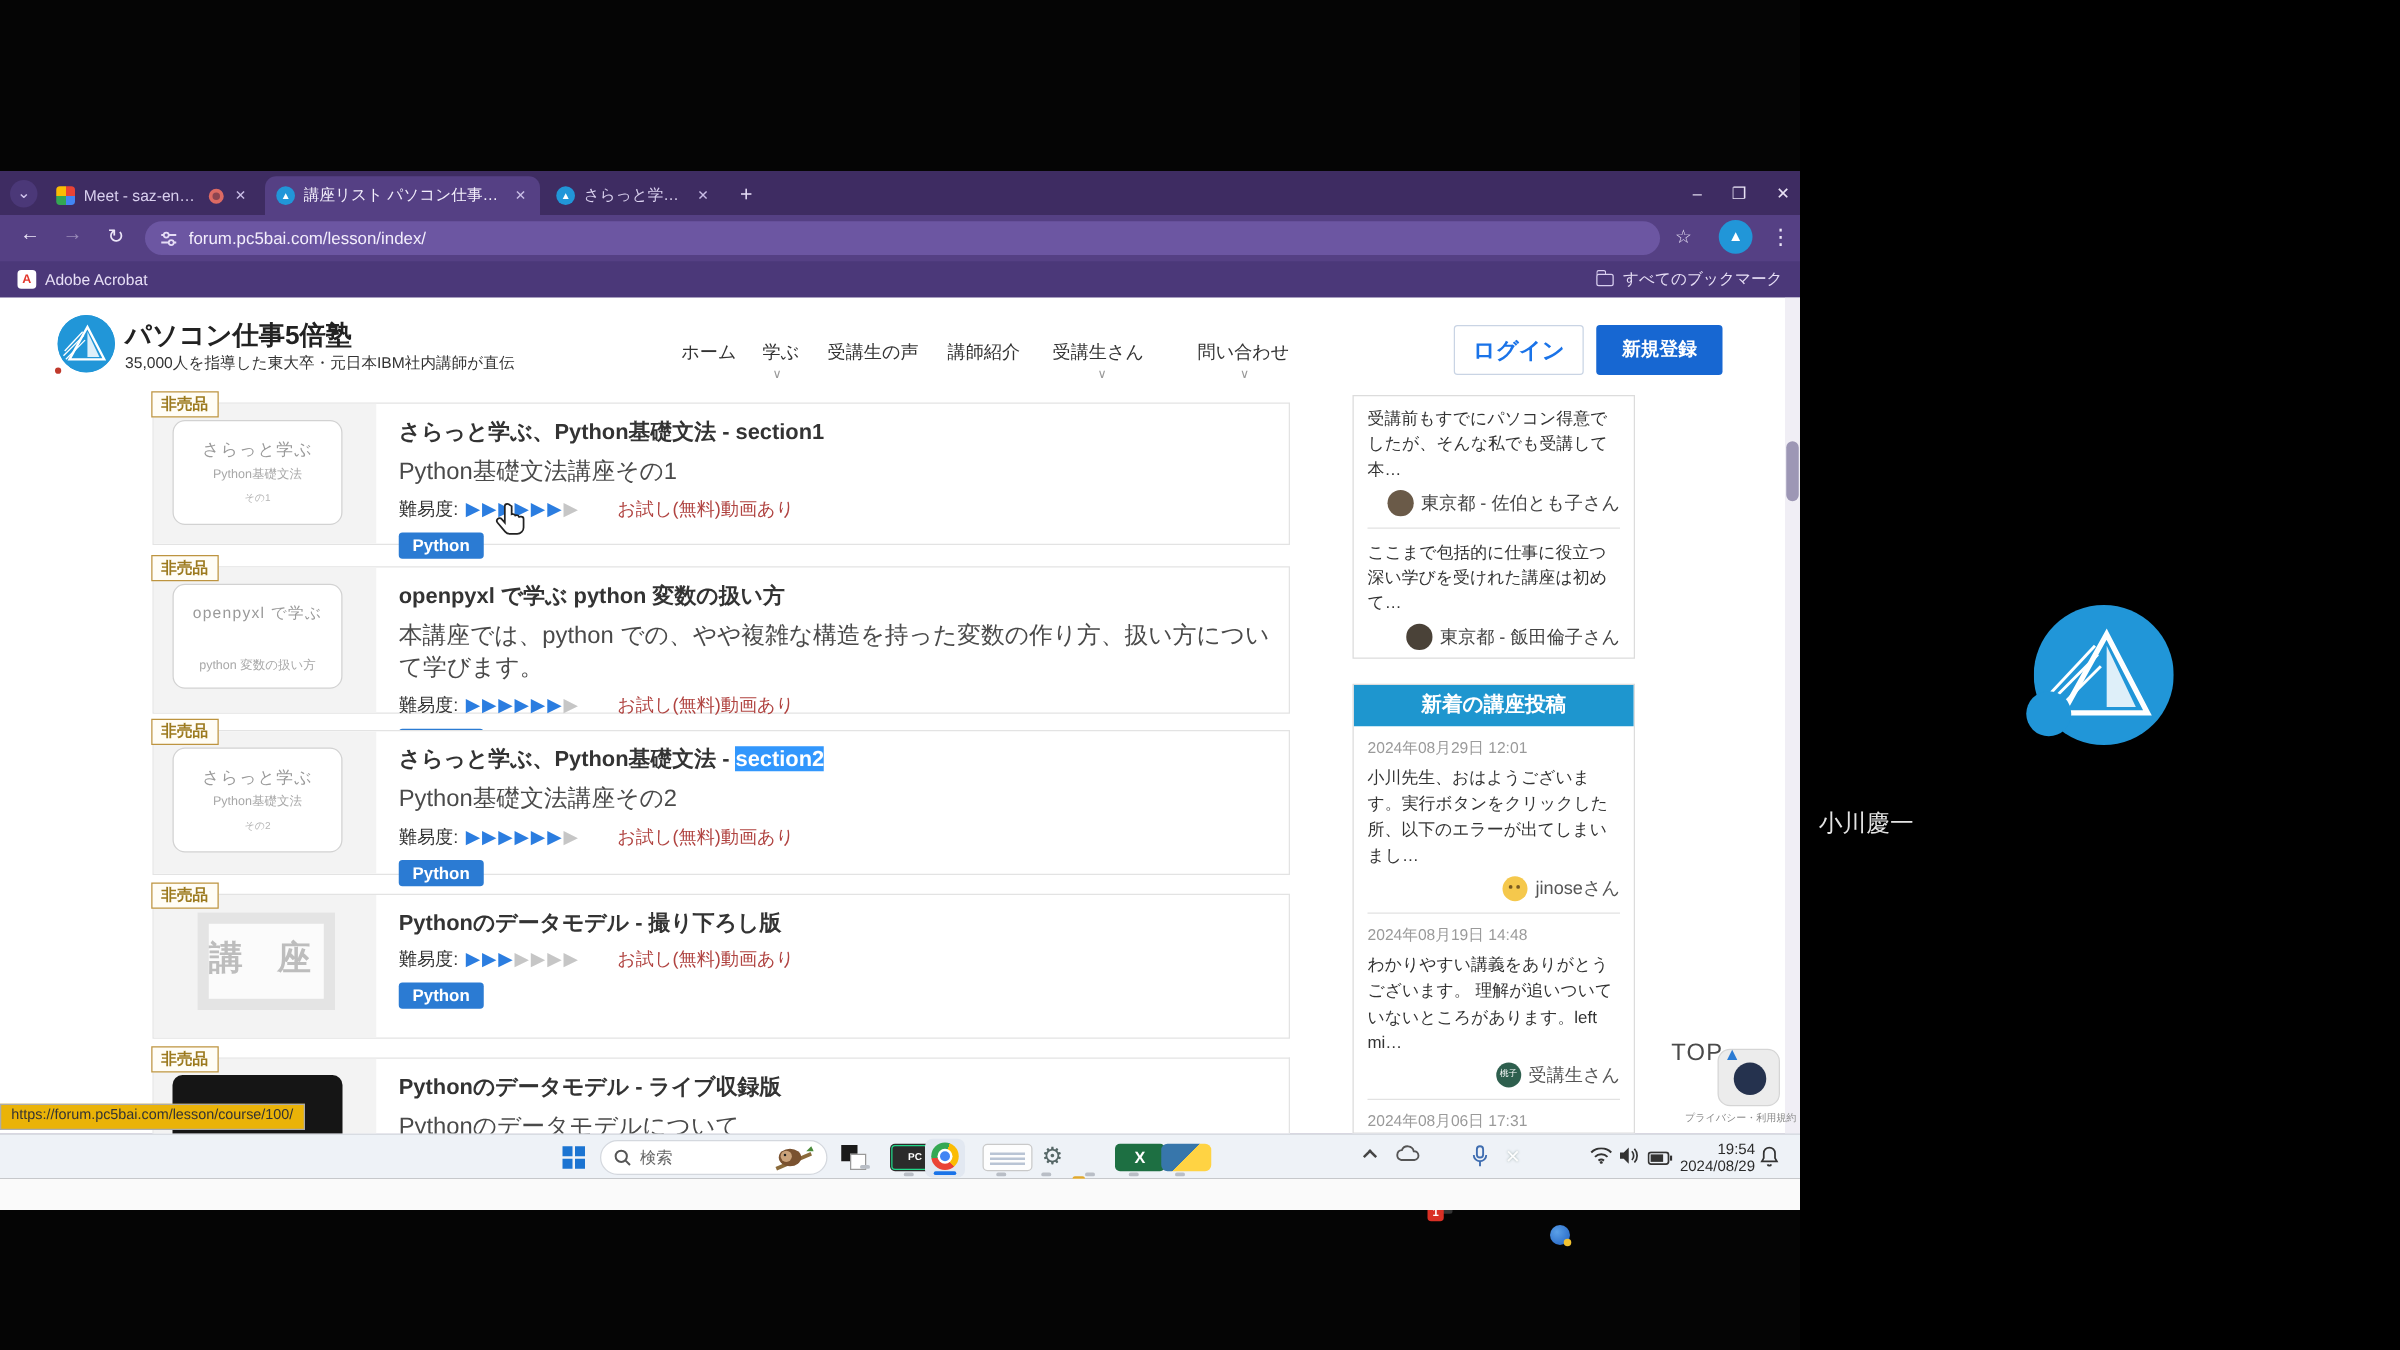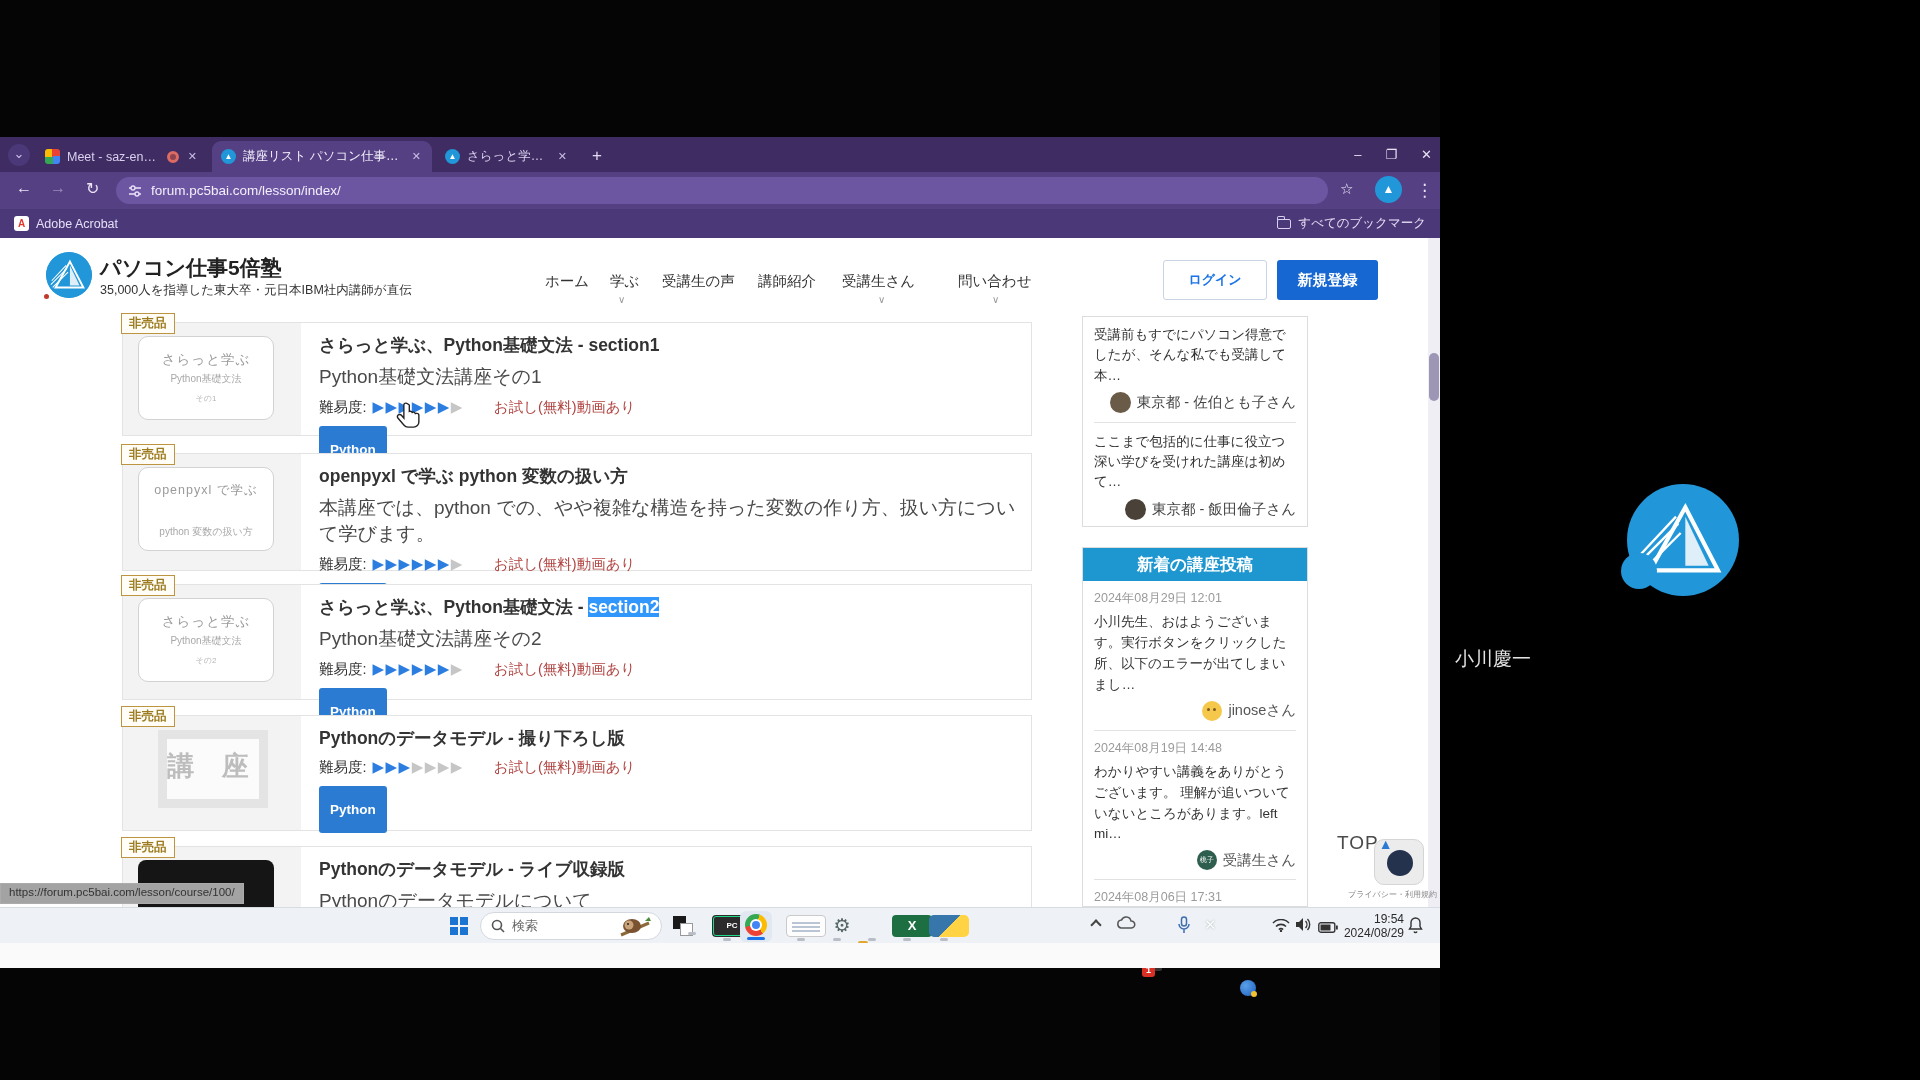--- a/index.html
+++ b/index.html
@@ -50,21 +50,21 @@
 
   
   .page { position:absolute; left:0; top:101px; width:1440px; height:669px; background:#fff; overflow:hidden; }
 
   .logocirc { border-radius:50%; background:#2196d8; overflow:hidden; }
   .sitetitle { font-size:21px; font-weight:bold; color:#222; }
   .sitesub { font-size:12.5px; color:#333; }
   .navitem { position:absolute; top:34px; font-size:14.5px; color:#333; }
   .navchev { position:absolute; top:56px; font-size:10px; color:#999; }
   .btn-login { position:absolute; left:1163px; top:22px; width:104px; height:40px; background:#fff;
-    border:1px solid #c9d4e4; border-radius:3px; color:#1a73e8; font-size:13px; font-weight:bold;
+    border:1px solid #c9d4e4; border-radius:3px; color:#1a73e8; font-size:18px; font-weight:bold;
     text-align:center; line-height:38px; }
   .btn-reg { position:absolute; left:1277px; top:22px; width:101px; height:40px; background:#1767d2;
     border-radius:3px; color:#fff; font-size:15px; font-weight:bold; text-align:center; line-height:40px; }
 
   
   .card { position:absolute; left:122px; width:910px; background:#fff; border:1px solid #e3e3e3; }
   .badge { position:absolute; left:-2px; top:-10px; padding:1px 7px; background:#fffdf6;
     border:1.5px solid #bd9440; color:#9c7a1f; font-size:12.5px; font-weight:bold; z-index:3; }
   .thumbzone { position:absolute; left:0; top:0; width:178px; height:100%; background:#f3f3f3; }
   .thumbcard { position:absolute; left:15px; top:13px; width:136px; height:84px; background:#fff;
@@ -79,21 +79,21 @@
     font-size:27px; font-weight:bold; color:#bdbdbd; letter-spacing:10px; }
   .cbody { position:absolute; left:196px; top:10px; right:14px; }
   .ctitle { font-size:17.5px; font-weight:bold; color:#333; }
   .hl { background:#3297fd; color:#fff; }
   .csub { font-size:19px; color:#4a4a4a; margin-top:7px; }
   .cdiff { margin-top:8px; font-size:14.5px; color:#333; }
   .arr-f { color:#2b7de0; font-size:15px; letter-spacing:1.5px; margin-left:6px; }
   .arr-e { color:#c6c6c6; font-size:15px; letter-spacing:1.5px; }
   .trial { color:#b04340; margin-left:26px; }
   .ctag { display:inline-block; margin-top:9px; background:#2b7bd3; color:#fff; font-weight:bold;
-    font-size:13.5px; padding:16px 11px; border-radius:3px; }
+    font-size:13.5px; padding:3px 11px; border-radius:3px; }
 
   
   .sbox { position:absolute; left:1082px; width:226px; background:#fff; border:1px solid #dcdcdc; overflow:hidden; }
   .tsttext { font-size:13.5px; color:#333; line-height:1.5; }
   .tstauthor { display:flex; justify-content:flex-end; align-items:center; gap:6px; margin-top:6px;
     font-size:14.5px; color:#444; }
   .phava { width:21px; height:21px; border-radius:50%; background:#6a5a48; }
   .sdiv { border-top:1px solid #e2e2e2; margin:9px 0; }
   .postshead { height:33px; background:#1e96cf; color:#fff; font-size:16.5px; font-weight:bold;
     text-align:center; line-height:33px; }
@@ -102,21 +102,21 @@
   .pauthor { display:flex; justify-content:flex-end; align-items:center; gap:6px; margin-top:5px;
     font-size:14.5px; color:#555; }
   .ava-y { width:20px; height:20px; border-radius:50%; background:#f5c84c; position:relative; }
   .ava-y i { position:absolute; top:7px; width:3px; height:3px; border-radius:50%; background:#7a5a20; }
   .ava-g { width:20px; height:20px; border-radius:50%; background:#2e5f4e; color:#fff;
     font-size:7px; text-align:center; line-height:20px; font-style:normal; }
 
   
   .sbtrack { position:absolute; left:1428px; top:0; width:12px; height:669px; background:#f0eef5; }
   .sbthumb { position:absolute; left:1429px; top:115px; width:10px; height:48px; background:#9d97b5; border-radius:5px; }
-  .statusbub { position:absolute; left:0; top:645px; min-width:238px; height:21px; background:#a3a3a3;
+  .statusbub { position:absolute; left:0; top:645px; min-width:238px; height:21px; background:#eab308;
     border:1px solid #ababab; font-size:11.5px; color:#333; padding:2px 8px; z-index:30; }
   .topwidget { position:absolute; left:1337px; top:594px; z-index:25; font-size:19px; font-weight:normal;
     color:#4a4a4a; letter-spacing:1px; }
   .topwidget b { color:#2b7bd3; font-size:14px; }
   .cookiesq { position:absolute; left:1374px; top:601px; width:50px; height:46px; background:#ececec;
     border:1px solid #d5d5d5; border-radius:10px; z-index:24; }
   .cookiesq i { position:absolute; left:12px; top:10px; width:26px; height:26px; border-radius:50%; background:#25324e; }
   .privacycap { position:absolute; left:1348px; top:651px; font-size:8px; color:#888; white-space:nowrap; z-index:24; }
 
   

